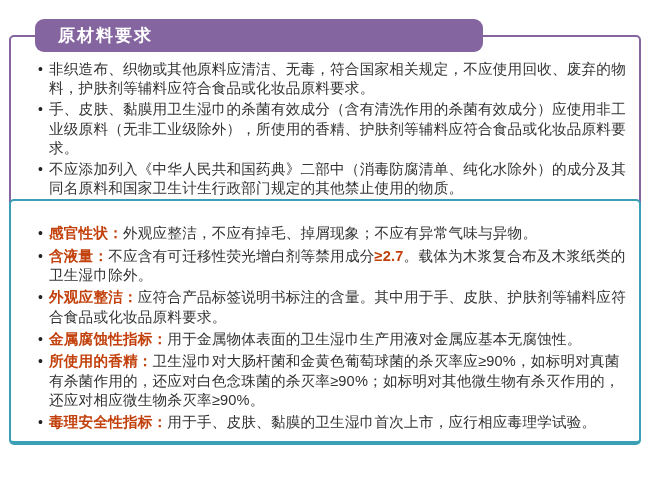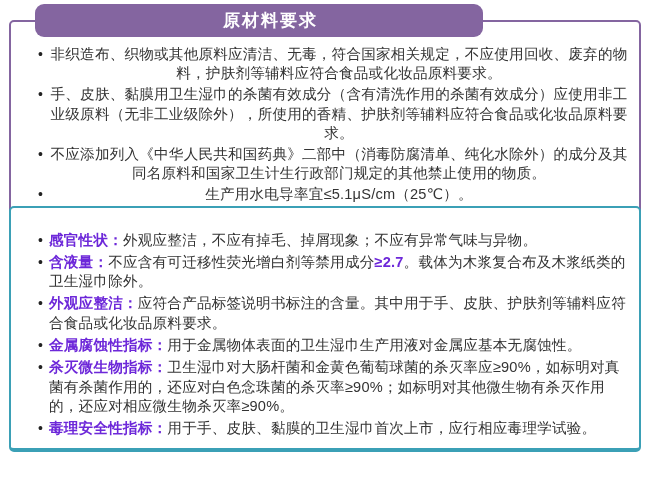--- a/index.html
+++ b/index.html
@@ -7,21 +7,21 @@
     background: #ffffff;
     font-family: "Liberation Sans", "DejaVu Sans", sans-serif;
   }
   body {
     width: 650px;
     min-height: 484px;
     position: relative;
     overflow: hidden;
   }
   .section { margin: 0 9px; position: relative; }
-  .section-1 { padding-top: 4px; text-align: center; }
+  .section-1 { padding-top: 19px; }
   .section-2 { margin-top: 7px; }
 
   .tab {
     position: relative;
     z-index: 2;
     margin-left: 26px;
     width: 448px;
     height: 33px;
     border-radius: 9px;
     color: #ffffff;
@@ -55,42 +55,42 @@
     letter-spacing: 0.2px;
   }
   .panel-teal ul.req-list li { line-height: 19.6px; margin-bottom: 2.5px; }
   ul.req-list li .bullet {
     position: absolute;
     left: -11px;
     top: 0;
     color: #222222;
     font-size: 14px;
   }
-  ul.req-list li b { color: #6d28d9; font-weight: bold; }
+  ul.req-list li b { color: #c2410c; font-weight: bold; }
 </style>
 </head>
 <body>
 
 <div class="section section-1">
   <div class="tab tab-purple">
     <span>原材料要求</span>
   </div>
   <div class="panel panel-purple">
     <ul class="req-list">
       <li>
         <span class="bullet">•</span><span>非织造布、织物或其他原料应清洁、无毒，符合国家相关规定，不应使用回收、废弃的物料，护肤剂等辅料应符合食品或化妆品原料要求。</span>
       </li>
       <li>
         <span class="bullet">•</span><span>手、皮肤、黏膜用卫生湿巾的杀菌有效成分（含有清洗作用的杀菌有效成分）应使用非工业级原料（无非工业级除外），所使用的香精、护肤剂等辅料应符合食品或化妆品原料要求。</span>
       </li>
       <li>
         <span class="bullet">•</span><span>不应添加列入《中华人民共和国药典》二部中（消毒防腐清单、纯化水除外）的成分及其同名原料和国家卫生计生行政部门规定的其他禁止使用的物质。</span>
       </li>
       <li>
-        <span class="bullet">•</span><span>生产用水电导率宜≤5.1μS/cm（25℃）。</span>
+        <span class="bullet">•</span>
       </li>
       <li>
         <span class="bullet">•</span>
       </li>
     </ul>
   </div>
 </div>
 
 <div class="section section-2">
   <div class="panel panel-teal">
@@ -101,20 +101,20 @@
       <li>
         <span class="bullet">•</span><b>含液量：</b><span>不应含有可迁移性荧光增白剂等禁用成分</span><b>≥2.7</b><span>。载体为木浆复合布及木浆纸类的卫生湿巾除外。</span>
       </li>
       <li>
         <span class="bullet">•</span><b>外观应整洁：</b><span>应符合产品标签说明书标注的含量。其中用于手、皮肤、护肤剂等辅料应符合食品或化妆品原料要求。</span>
       </li>
       <li>
         <span class="bullet">•</span><b>金属腐蚀性指标：</b><span>用于金属物体表面的卫生湿巾生产用液对金属应基本无腐蚀性。</span>
       </li>
       <li>
-        <span class="bullet">•</span><b>杀灭微生物指标：</b><span>卫生湿巾对大肠杆菌和金黄色葡萄球菌的杀灭率应≥90%，如标明对真菌有杀菌作用的，还应对白色念珠菌的杀灭率≥90%；如标明对其他微生物有杀灭作用的，还应对相应微生物杀灭率≥90%。</span>
+        <span class="bullet">•</span><b>所使用的香精：</b><span>卫生湿巾对大肠杆菌和金黄色葡萄球菌的杀灭率应≥90%，如标明对真菌有杀菌作用的，还应对白色念珠菌的杀灭率≥90%；如标明对其他微生物有杀灭作用的，还应对相应微生物杀灭率≥90%。</span>
       </li>
       <li>
         <span class="bullet">•</span><b>毒理安全性指标：</b><span>用于手、皮肤、黏膜的卫生湿巾首次上市，应行相应毒理学试验。</span>
       </li>
     </ul>
   </div>
 </div>
 
 </body></html>

